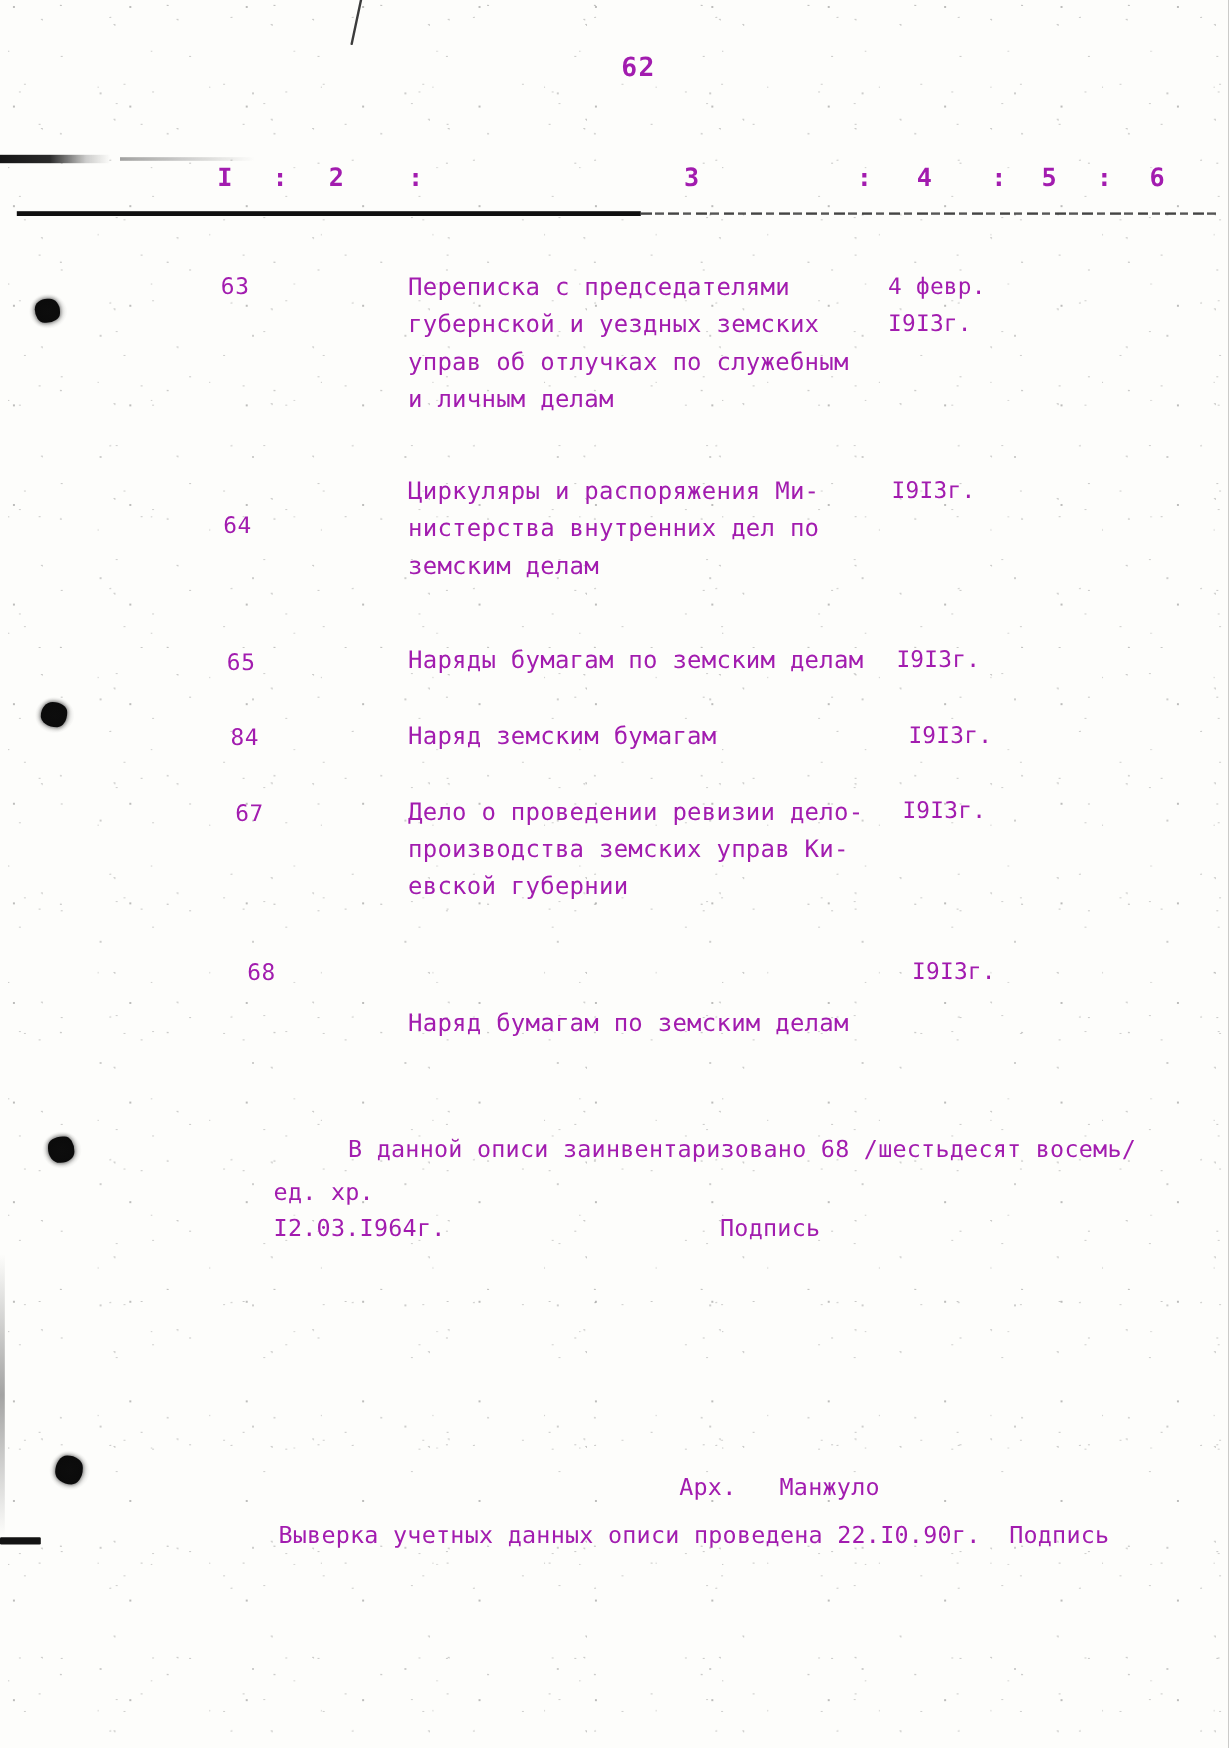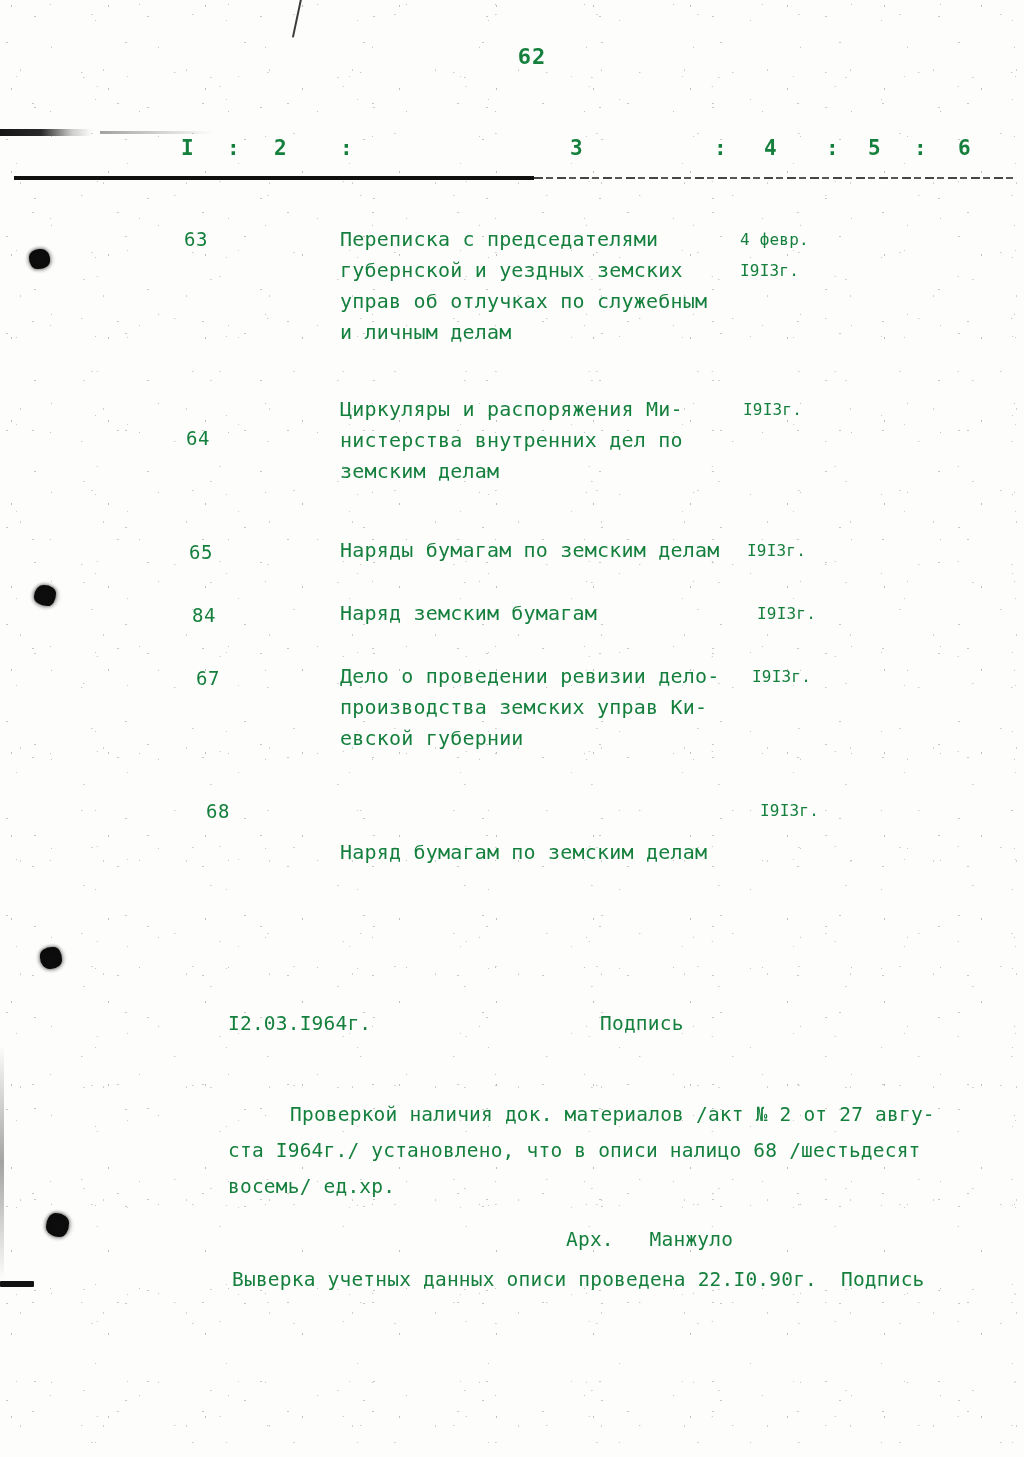--- a/index.html
+++ b/index.html
@@ -8,21 +8,21 @@
     background: #6b6b6b;
   }
   .page {
     position: relative;
     width: 1024px;
     height: 1457px;
     margin: 0 auto;
     background: #fdfdfb;
     overflow: hidden;
     font-family: "DejaVu Sans Mono", "Liberation Mono", monospace;
-    color: #15803d;
+    color: #a21caf;
     -webkit-font-smoothing: none;
   }
 
   
   .grain {
     position: absolute;
     inset: 0;
     pointer-events: none;
     opacity: .55;
     background-image:
@@ -126,21 +126,21 @@
   }
   .entry .title {
     position: absolute;
     font-size: 20px;
     line-height: 31px;
     letter-spacing: .2px;
     white-space: pre;
   }
   .entry .date {
     position: absolute;
-    font-size: 16px;
+    font-size: 19px;
     line-height: 31px;
     letter-spacing: .2px;
     white-space: pre;
   }
 
   
   .para {
     position: absolute;
     font-size: 19.5px;
     line-height: 36px;
@@ -249,27 +249,26 @@
 евской губернии</div>
     <div class="date" style="left:752px; top:661px;">I9I3г.</div>
   </div>
 
   <div class="entry">
     <div class="num" style="left:206px; top:800px;">68</div>
     <div class="title" style="left:340px; top:837px;">Наряд бумагам по земским делам</div>
     <div class="date" style="left:760px; top:795px;">I9I3г.</div>
   </div>
 
+  <div class="para" style="left:228px; top:940px; text-indent:62px;">В данной описи заинвентаризовано 68 /шестьдесят восемь/
+ед. хр.</div>
 
   <div class="signline" style="left:228px; top:1012px;">I2.03.I964г.</div>
   <div class="signline" style="left:600px; top:1012px;">Подпись</div>
 
-  <div class="para" style="left:228px; top:1097px; text-indent:62px;">Проверкой наличия док. материалов /акт № 2 от 27 авгу-
-ста I964г./ установлено, что в описи налицо 68 /шестьдесят
-восемь/ ед.хр.</div>
 
   <div class="signline" style="left:566px; top:1228px;">Арх.   Манжуло</div>
 
   <div class="signline" style="left:232px; top:1268px;">Выверка учетных данных описи проведена 22.I0.90г.  Подпись</div>
 
   <div class="blotch" style="left:29px;  top:249px; width:21px; height:20px;"></div>
   <div class="blotch" style="left:34px;  top:585px; width:22px; height:21px; border-radius:46% 56% 38% 62% / 56% 40% 60% 44%;"></div>
   <div class="blotch" style="left:40px;  top:947px; width:22px; height:22px; border-radius:58% 38% 54% 46% / 40% 60% 44% 56%;"></div>
   <div class="blotch" style="left:46px;  top:1213px; width:23px; height:24px; border-radius:44% 58% 42% 60% / 58% 42% 56% 44%;"></div>
 

